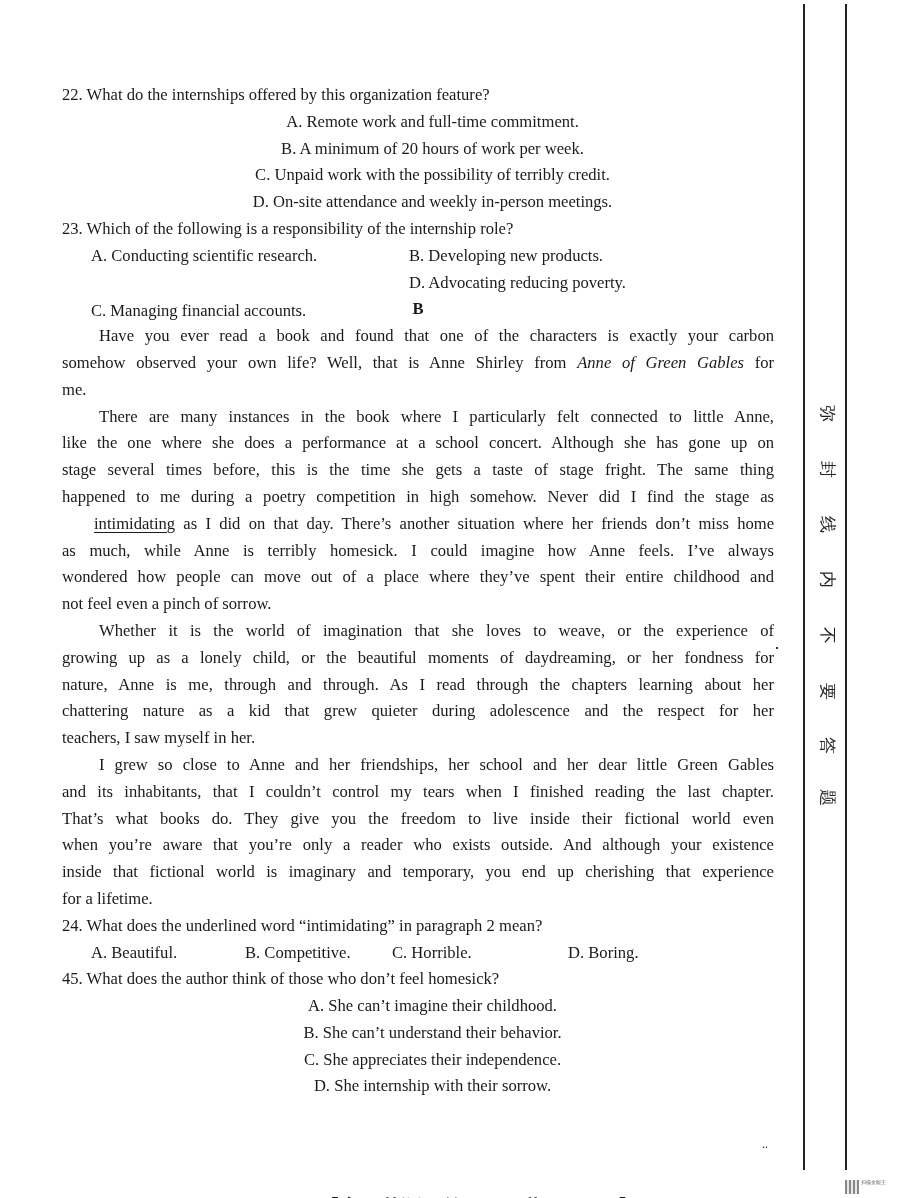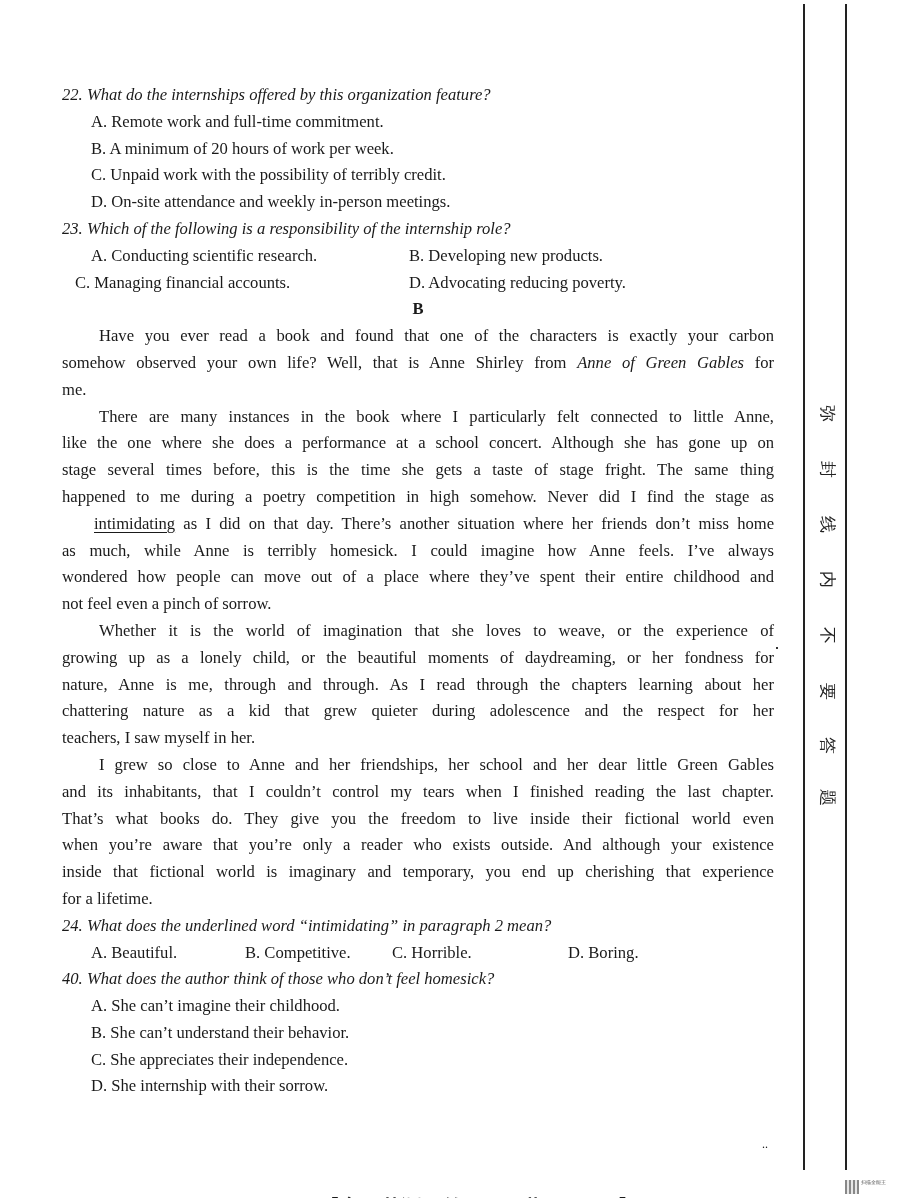--- a/index.html
+++ b/index.html
@@ -1,22 +1,22 @@
 <!DOCTYPE html>
 <html><head>
 <meta charset="utf-8">
 <style>
   html, body { margin: 0; padding: 0; background: #ffffff; }
   body { width: 900px; height: 1198px; position: relative; overflow: hidden; color: #1a1a1a;
          font-family: "Liberation Serif", "DejaVu Serif", serif; }
   .page { position: absolute; left: 0; top: 0; width: 900px; height: 1198px; }
   .content { position: absolute; left: 62px; top: 82px; width: 712px; font-size: 16.6px; }
   .line { height: 26.8px; line-height: 26.8px; white-space: nowrap; }
-  .q { padding-left: 0; font-style: italic; }
-  .opt { padding-left: 29px; }
+  .q { padding-left: 0; }
+  .opt { padding-left: 29px; text-align: center; }
   .opt-row4 { position: relative; padding-left: 29px; height: 26.8px; line-height: 26.8px; }
   .opt-row4 span { position: absolute; }
   .section { text-align: center; font-weight: bold; }
   .para { text-align: justify; text-align-last: justify; line-height: 26.8px; }
   .para .l { display: block; height: 26.8px; text-align: justify; text-align-last: justify; white-space: nowrap; }
   .para .l.first { text-indent: 0; padding-left: 37px; }
   .para .l.last { text-align-last: left; }
   u { text-decoration: underline; text-underline-offset: 3px; margin-left: 32px; }
   i { font-style: italic; }
   .footer { position: absolute; left: 320px; top: 1194px; font-size: 20px; font-weight: bold;
@@ -62,21 +62,21 @@
       <div class="line opt">D. On-site attendance and weekly in-person meetings.</div>
     </div>
 
     <div>
       <div class="line q">23. Which of the following is a responsibility of the internship role?</div>
       <div class="opt-row4">
         <span style="left:29px;">A. Conducting scientific research.</span>
         <span style="left:347px;">B. Developing new products.</span>
       </div>
       <div class="opt-row4">
-        <span style="left:13px;">C. Managing financial accounts.</span>
+        <span style="left:29px;margin-top:28px;">C. Managing financial accounts.</span>
         <span style="left:347px;">D. Advocating reducing poverty.</span>
       </div>
     </div>
 
     <div class="line section">B</div>
 
     <div class="para">
       <span class="l first">Have you ever read a book and found that one of the characters is exactly your carbon</span>
       <span class="l"><span>somehow observed your own life? Well, that is Anne Shirley from </span><i>Anne of Green Gables</i><span> for</span></span>
       <span class="l last">me.</span>
@@ -114,21 +114,21 @@
       <div class="line q">24. What does the underlined word “intimidating” in paragraph 2 mean?</div>
       <div class="opt-row4">
         <span style="left:29px;">A. Beautiful.</span>
         <span style="left:183px;text-align:center;">B. Competitive.</span>
         <span style="left:330px;">C. Horrible.</span>
         <span style="left:506px;">D. Boring.</span>
       </div>
     </div>
 
     <div>
-      <div class="line q">40. What does the author think of those who don’t feel homesick?</div>
+      <div class="line q">45. What does the author think of those who don’t feel homesick?</div>
       <div class="line opt">A. She can’t imagine their childhood.</div>
       <div class="line opt">B. She can’t understand their behavior.</div>
       <div class="line opt">C. She appreciates their independence.</div>
       <div class="line opt">D. She internship with their sorrow.</div>
     </div>
   </div>
 
   <div class="footer">【高三英语　第 4 页(共 10 页)】</div>
   <div class="footer-dots">..</div>
 

